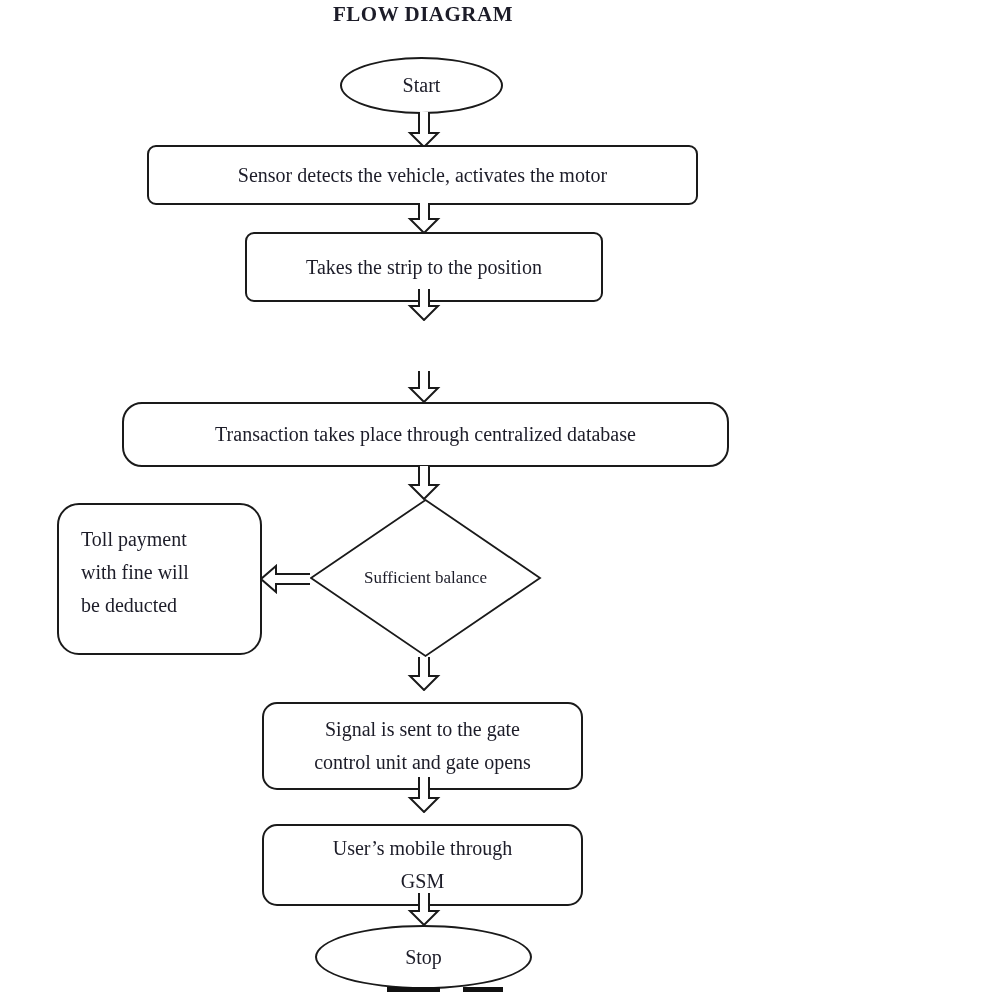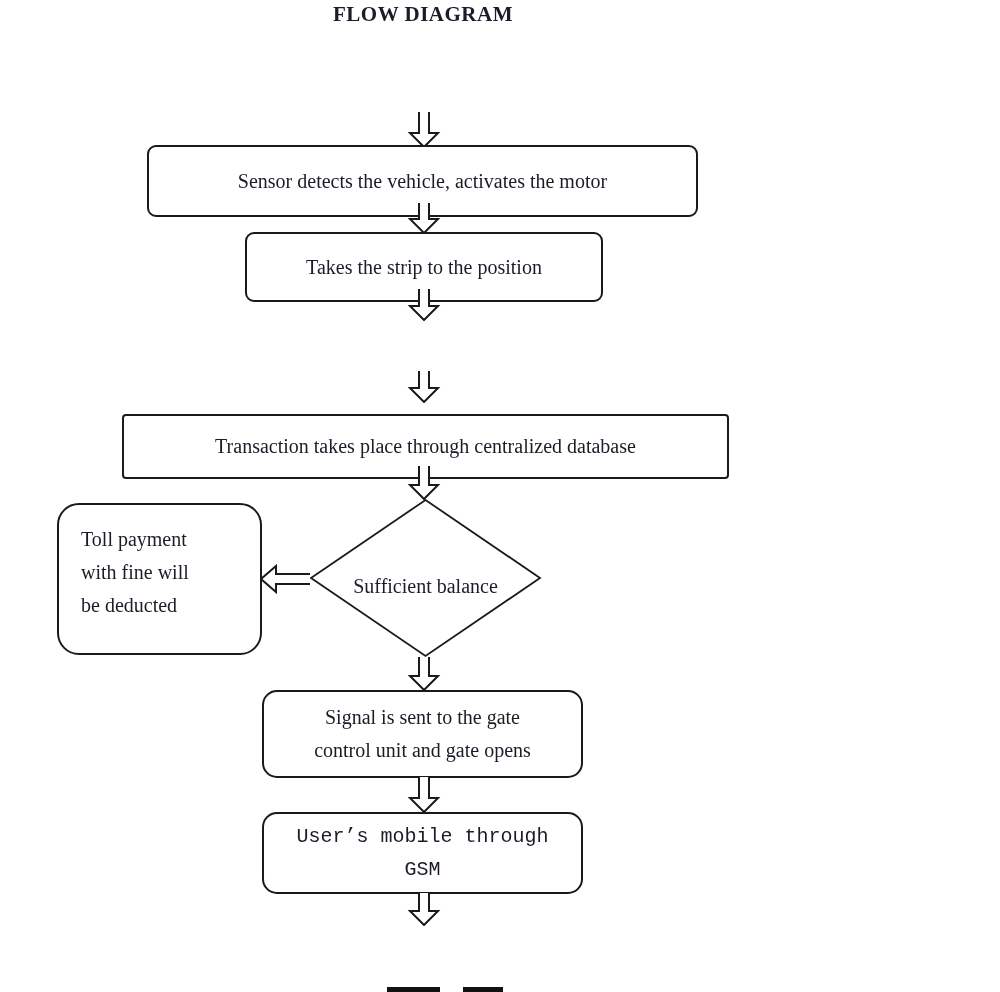--- a/index.html
+++ b/index.html
@@ -30,52 +30,55 @@
     border:2px solid var(--line);
     background:#fff;
     display:flex;align-items:center;justify-content:center;
     text-align:center;
     font-size:20px;
     line-height:33px;
   }
   .label{white-space:pre-line;}
   .terminator{border-radius:50%;}
   .r8{border-radius:9px;}
-  .r12{border-radius:4px;margin-top:12px;}
-  .r14{border-radius:15px;}
+  .r12{border-radius:20px;}
+  .r14{border-radius:15px;margin-top:12px;}
   .r22{border-radius:22px;}
   .toll{
     justify-content:flex-start;
     text-align:left;
     padding:0 20px 14px 22px;
   }
   .arrow{position:absolute;display:block;}
   .arrow path{fill:#ffffff;stroke:var(--line);stroke-width:2;}
   .diamond-wrap{position:absolute;}
   .diamond-wrap svg{position:absolute;left:0;top:0;display:block;}
   .diamond-label{
-    position:absolute;left:0;top:8px;width:100%;height:100%;
+    position:absolute;left:0;top:0;width:100%;height:100%;
     display:flex;align-items:center;justify-content:center;
-    text-align:center;font-size:20px;line-height:34px;
+    text-align:center;font-size:17px;line-height:34px;
   }
   .page-mark{position:absolute;height:5px;background:#111;}
 </style>
 </head>
 <body>
 
 <div class="canvas">
 
   <div class="title">FLOW DIAGRAM</div>
 
+  <div class="node terminator" style="left:340px;top:57px;width:163px;height:57px;">
+    <span class="label">Start</span>
+  </div>
 
   <svg class="arrow" style="left:407px;top:112px;" width="34" height="36" viewBox="0 0 34 36">
     <path d="M12,0 V21 H3 L17,35 L31,21 H22 V0"></path>
   </svg>
 
-  <div class="node r8" style="left:147px;top:145px;width:551px;height:72px;">
+  <div class="node r8" style="left:147px;top:145px;width:551px;height:60px;">
     <span class="label">Sensor detects the vehicle, activates the motor</span>
   </div>
 
   <svg class="arrow" style="left:407px;top:203px;" width="34" height="31" viewBox="0 0 34 31">
     <path d="M12,0 V16 H3 L17,30 L31,16 H22 V0"></path>
   </svg>
 
   <div class="node r8" style="left:245px;top:232px;width:358px;height:70px;">
     <span class="label">Takes the strip to the position</span>
   </div>
@@ -121,26 +124,29 @@
 
   <div class="node r14" style="left:262px;top:690px;width:321px;height:88px;">
     <span class="label">Signal is sent to the gate
 control unit and gate opens</span>
   </div>
 
   <svg class="arrow" style="left:407px;top:777px;" width="34" height="36" viewBox="0 0 34 36">
     <path d="M12,0 V21 H3 L17,35 L31,21 H22 V0"></path>
   </svg>
 
-  <div class="node r14" style="left:262px;top:812px;width:321px;height:82px;font-family:Liberation Mono, monospace;">
+  <div class="node r14" style="left:262px;top:812px;width:321px;height:82px;">
     <span class="label">User’s mobile through
 GSM</span>
   </div>
 
   <svg class="arrow" style="left:407px;top:893px;" width="34" height="33" viewBox="0 0 34 33">
     <path d="M12,0 V18 H3 L17,32 L31,18 H22 V0"></path>
   </svg>
 
+  <div class="node terminator" style="left:315px;top:925px;width:217px;height:64px;">
+    <span class="label">Stop</span>
+  </div>
 
   <div class="page-mark" style="left:387px;top:987px;width:53px;"></div>
   <div class="page-mark" style="left:463px;top:987px;width:40px;"></div>
 
 </div>
 
 </body></html>

